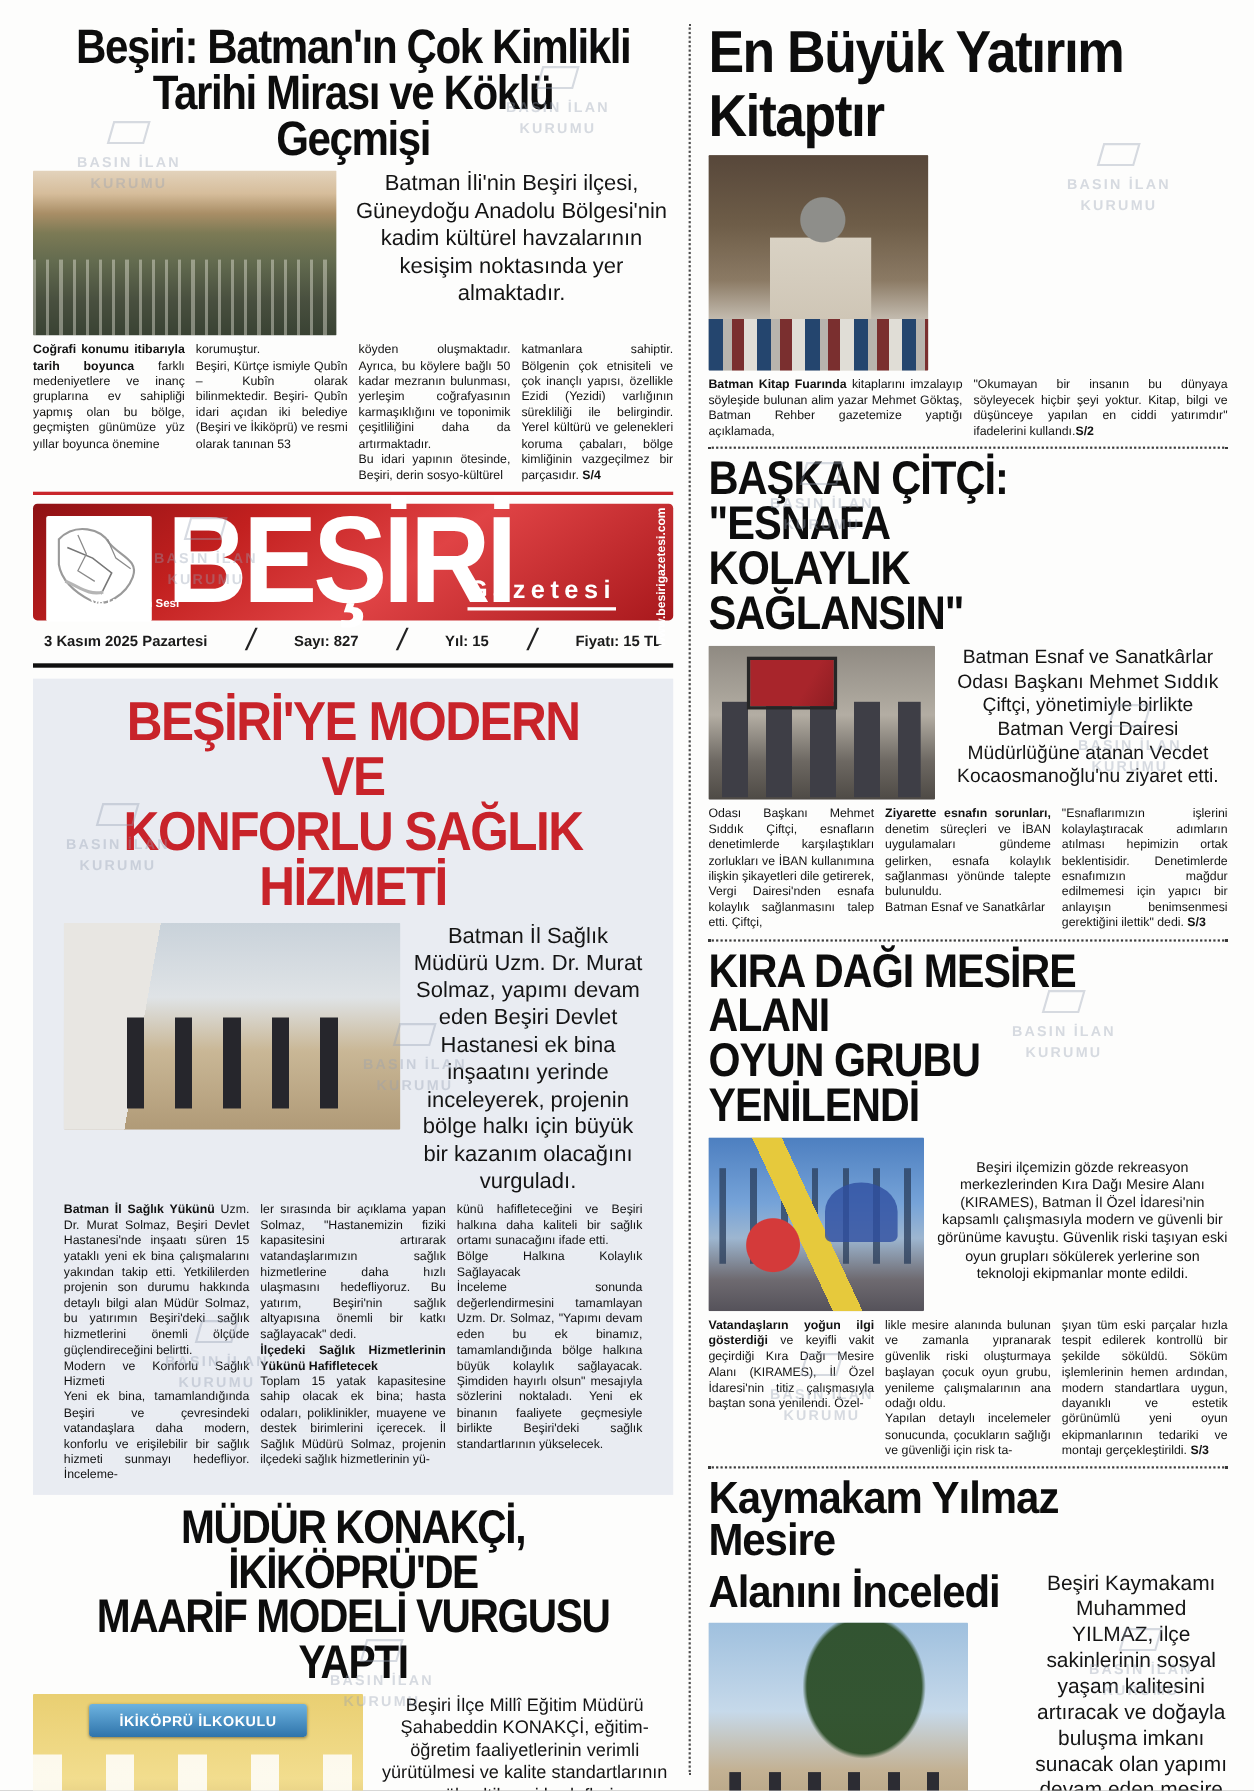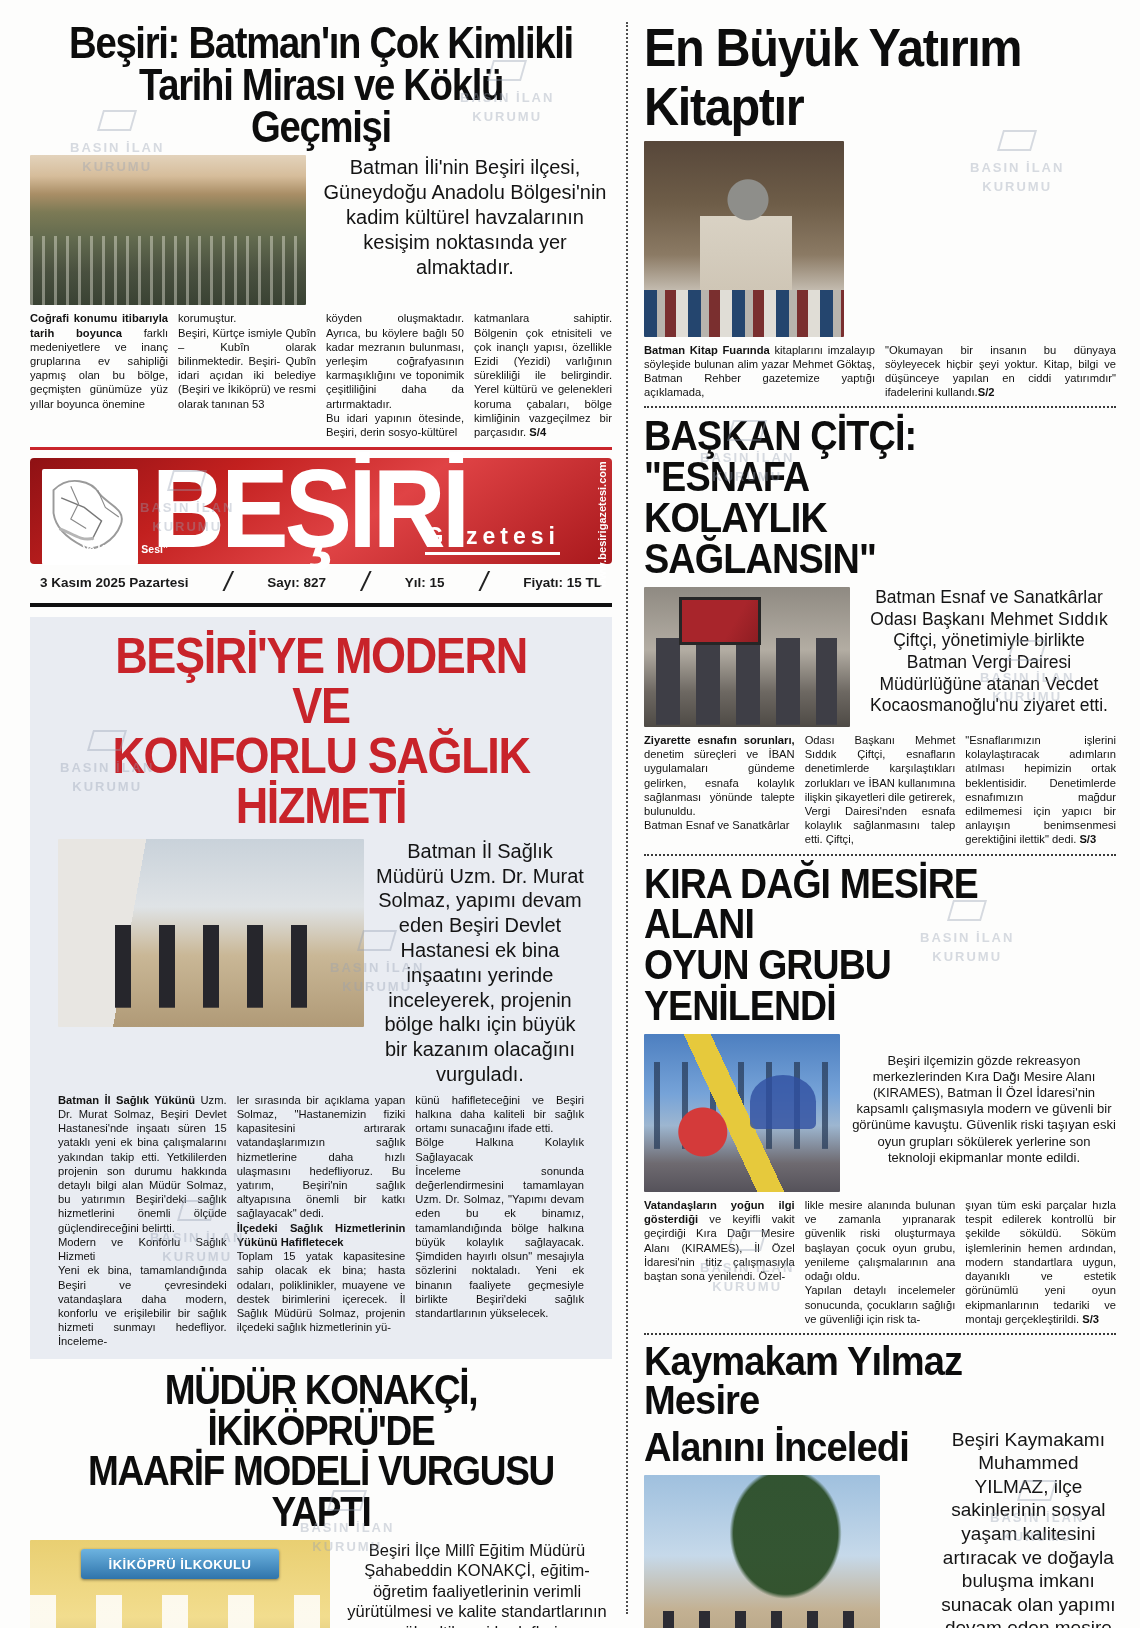--- a/index.html
+++ b/index.html
@@ -219,23 +219,23 @@
       <hr class="dot">
 
       <section>
         <h2 class="hl h-esnaf">BAŞKAN ÇİTÇİ: "ESNAFA
 KOLAYLIK SAĞLANSIN"</h2>
         <div class="mrow">
           <div class="ph ph-esnaf"></div>
           <p class="lead lead-esnaf">Batman Esnaf ve Sanatkârlar Odası Başkanı Mehmet Sıddık Çiftçi, yönetimiyle birlikte Batman Vergi Dairesi Müdürlüğüne atanan Vecdet Kocaosmanoğlu'nu ziyaret etti.</p>
         </div>
         <div class="cols cols3">
+          <p><span>Odası Başkanı Mehmet Sıddık Çiftçi, esnafların denetimlerde karşılaştıkları zorlukları ve İBAN kullanımına ilişkin şikayetleri dile getirerek, Vergi Dairesi'nden esnafa kolaylık sağlanmasını talep etti. Çiftçi,</span></p>
           <p><span class="b">Ziyarette esnafın sorunları,</span><span> denetim süreçleri ve İBAN uygulamaları gündeme gelirken, esnafa kolaylık sağlanması yönünde talepte bulunuldu.
 Batman Esnaf ve Sanatkârlar</span></p>
-          <p><span>Odası Başkanı Mehmet Sıddık Çiftçi, esnafların denetimlerde karşılaştıkları zorlukları ve İBAN kullanımına ilişkin şikayetleri dile getirerek, Vergi Dairesi'nden esnafa kolaylık sağlanmasını talep etti. Çiftçi,</span></p>
           <p><span>"Esnaflarımızın işlerini kolaylaştıracak adımların atılması hepimizin ortak beklentisidir. Denetimlerde esnafımızın mağdur edilmemesi için yapıcı bir anlayışın benimsenmesi gerektiğini ilettik" dedi. </span><span class="b">S/3</span></p>
         </div>
       </section>
 
       <hr class="dot">
 
       <section>
         <h2 class="hl h-park">KIRA DAĞI MESİRE ALANI
 OYUN GRUBU YENİLENDİ</h2>
         <div class="mrow">

